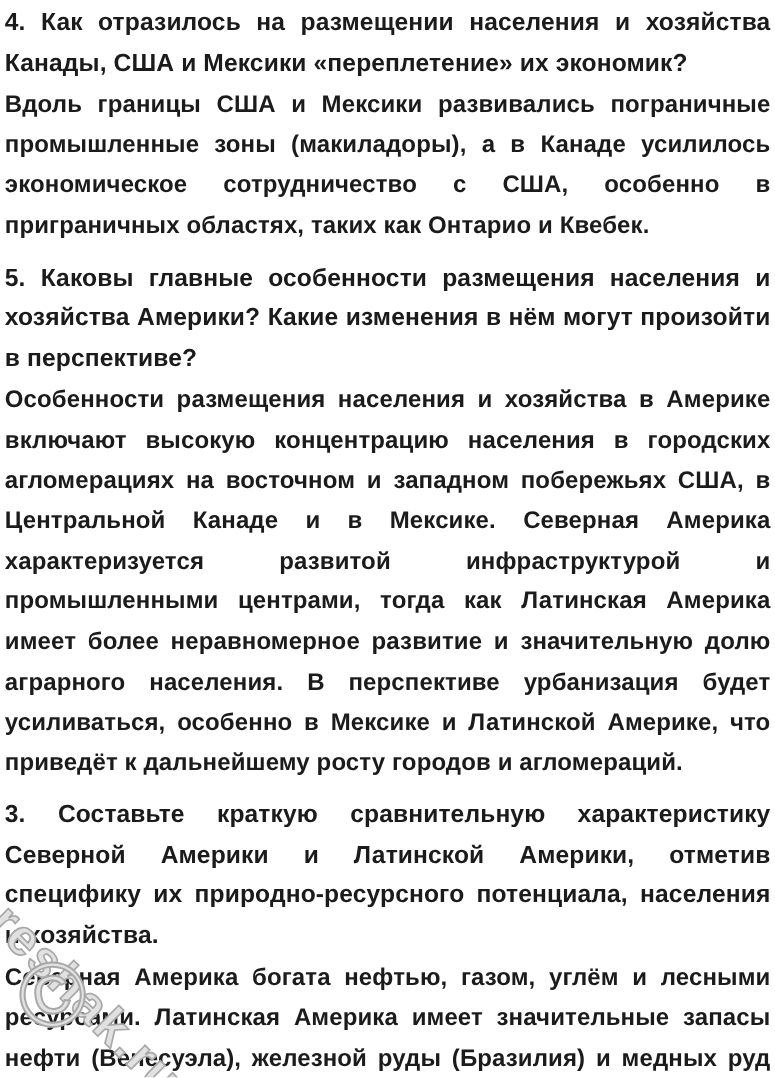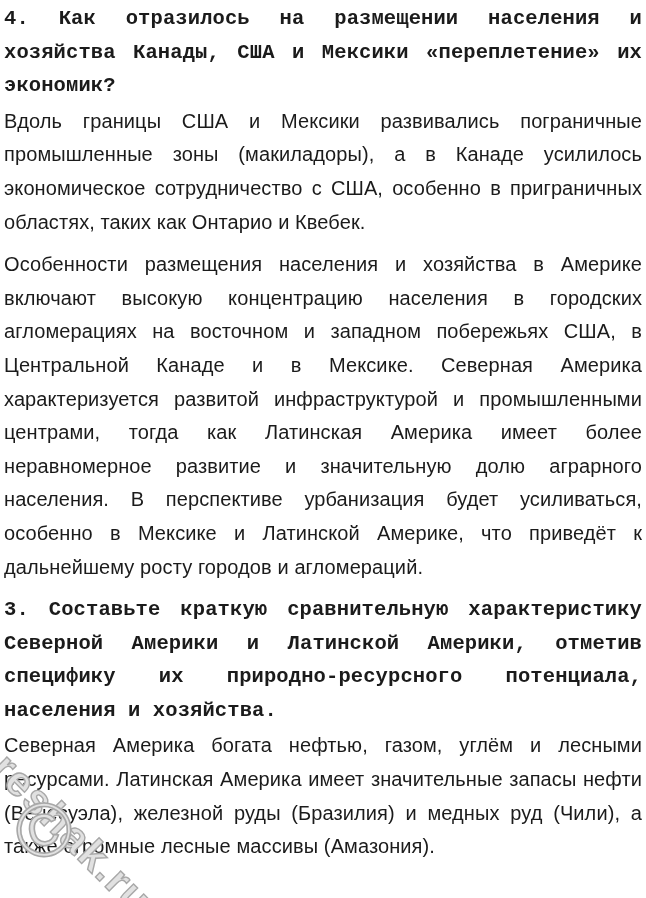--- a/index.html
+++ b/index.html
@@ -18,25 +18,24 @@
     font-family: "Liberation Sans", sans-serif;
     color: #1b1b1b;
   }
   .question {
     font-size: 20.5px;
     font-weight: bold;
     line-height: 33.6px;
     text-align: justify;
     margin: 0 0 2px 0;
     letter-spacing: 0.1px;
-    font-family: Liberation Mono, monospace;
   }
   .answer {
     font-size: 20px;
-    font-weight: normal;
+    font-weight: bold;
     line-height: 33.6px;
     text-align: justify;
     margin: 0 0 9px 0;
     letter-spacing: 0.1px;
   }
   .qa-block { margin: 0; }
 
   
   .watermark {
     position: absolute;
@@ -77,20 +76,21 @@
 <body>
 
 <div class="page">
 
   <section class="qa-block">
     <h2 class="question">4. Как отразилось на размещении населения и хозяйства Канады, США и Мексики «переплетение» их экономик?</h2>
     <p class="answer">Вдоль границы США и Мексики развивались пограничные промышленные зоны (макиладоры), а в Канаде усилилось экономическое сотрудничество с США, особенно в приграничных областях, таких как Онтарио и Квебек.</p>
   </section>
 
   <section class="qa-block">
+    <h2 class="question">5. Каковы главные особенности размещения населения и хозяйства Америки? Какие изменения в нём могут произойти в перспективе?</h2>
     <p class="answer">Особенности размещения населения и хозяйства в Америке включают высокую концентрацию населения в городских агломерациях на восточном и западном побережьях США, в Центральной Канаде и в Мексике. Северная Америка характеризуется развитой инфраструктурой и промышленными центрами, тогда как Латинская Америка имеет более неравномерное развитие и значительную долю аграрного населения. В перспективе урбанизация будет усиливаться, особенно в Мексике и Латинской Америке, что приведёт к дальнейшему росту городов и агломераций.</p>
   </section>
 
   <section class="qa-block">
     <h2 class="question">3. Составьте краткую сравнительную характеристику Северной Америки и Латинской Америки, отметив специфику их природно-ресурсного потенциала, населения и хозяйства.</h2>
     <p class="answer">Северная Америка богата нефтью, газом, углём и лесными ресурсами. Латинская Америка имеет значительные запасы нефти (Венесуэла), железной руды (Бразилия) и медных руд (Чили), а также огромные лесные массивы (Амазония).</p>
   </section>
 
   <div class="watermark">
     <span class="wm-text">reshak.ru</span>

